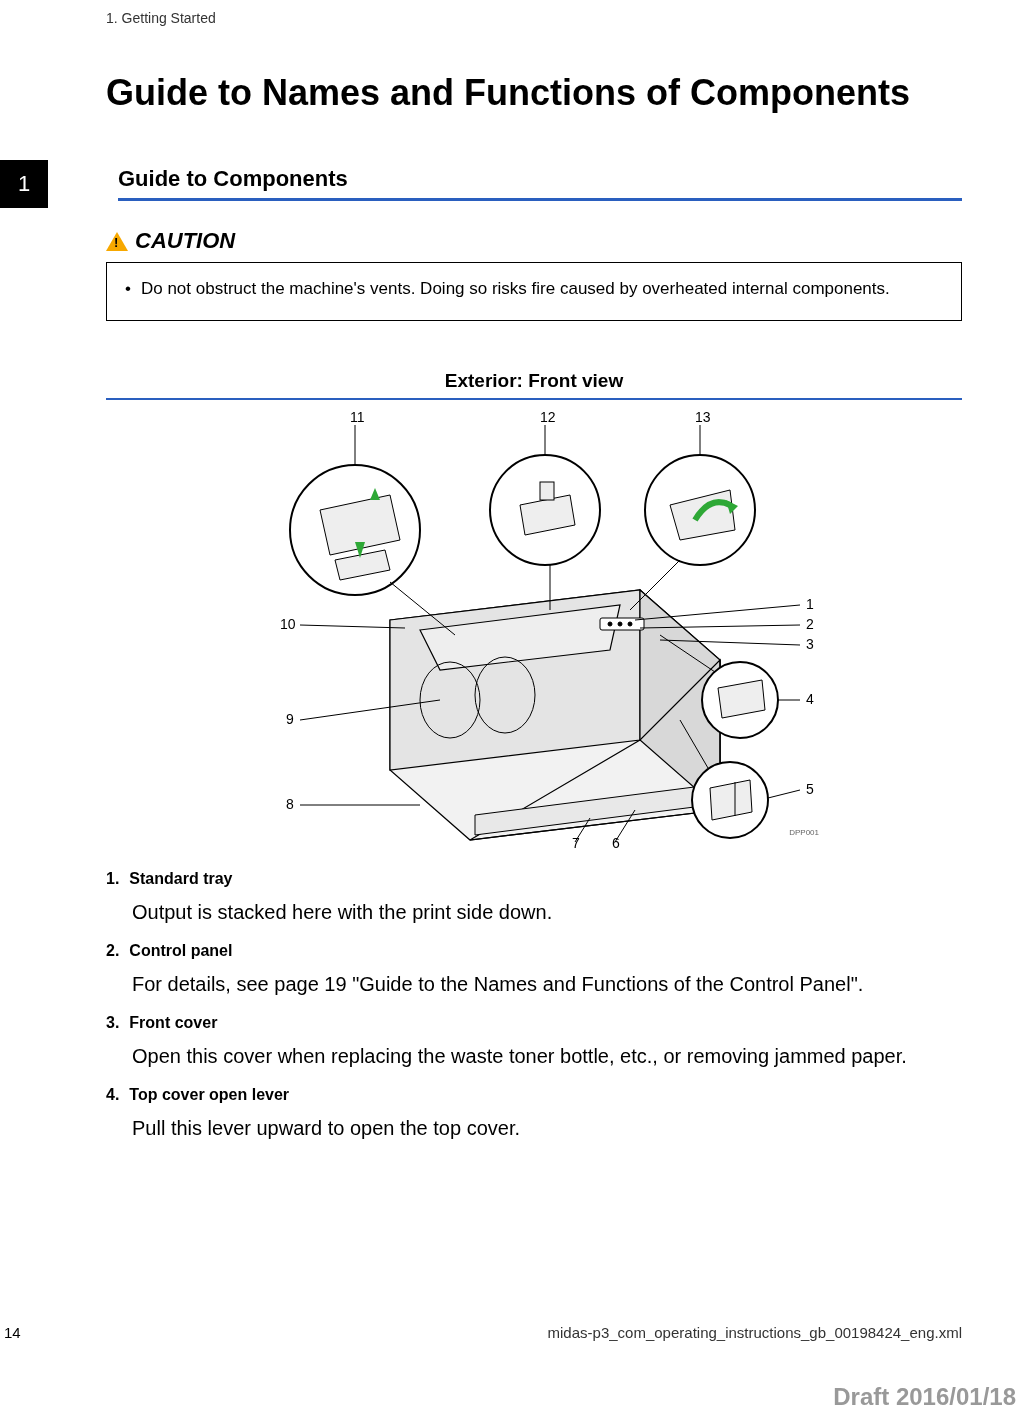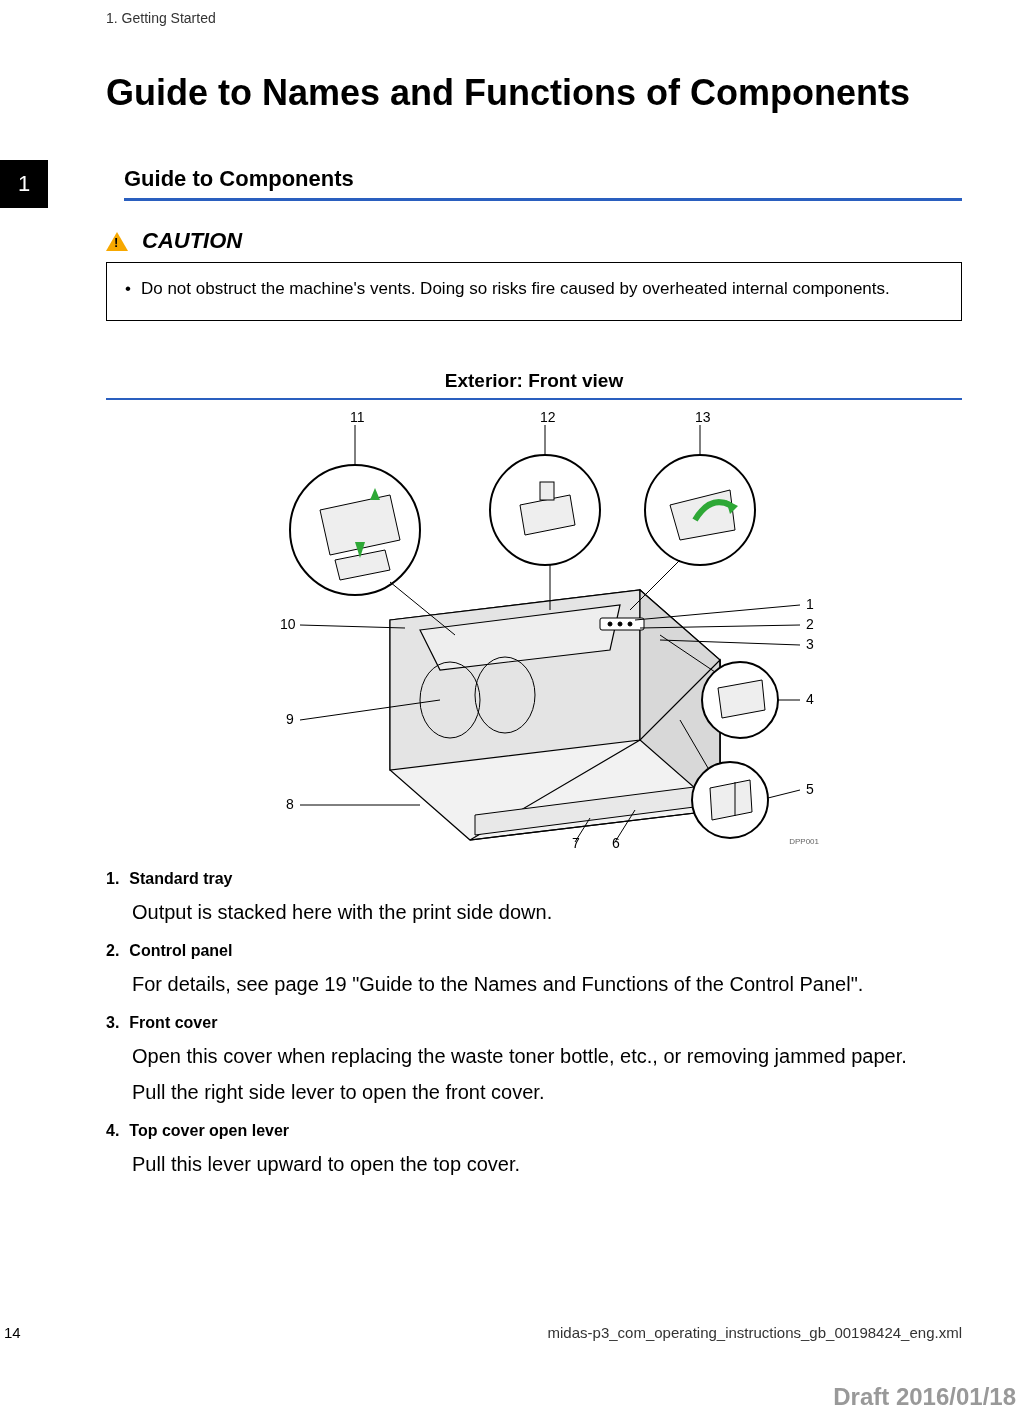--- a/index.html
+++ b/index.html
@@ -41,21 +41,21 @@
       background: #000;
       color: #fff;
       font-size: 22px;
       display: flex;
       align-items: center;
       justify-content: center;
     }
     .sub-title-bar {
       position: absolute;
       top: 166px;
-      left: 124px;
+      left: 118px;
       right: 70px;
     }
     .sub-title {
       font-size: 22px;
       font-weight: bold;
       margin-bottom: 6px;
     }
     .blue-rule {
       height: 3px;
       background: #2a5fbf;
@@ -63,21 +63,21 @@
     }
     .caution-block {
       position: absolute;
       top: 228px;
       left: 106px;
       right: 70px;
     }
     .caution-header {
       display: flex;
       align-items: center;
-      gap: 14px;
+      gap: 7px;
     }
     .warning-triangle {
       width: 0;
       height: 0;
       border-left: 11px solid transparent;
       border-right: 11px solid transparent;
       border-bottom: 19px solid #f7a800;
       position: relative;
       display: inline-block;
     }
@@ -136,21 +136,21 @@
     .diagram-svg {
       width: 100%;
       height: 100%;
     }
     .callout-label {
       font-size: 14px;
       fill: #000;
     }
     .diagram-id {
       position: absolute;
-      bottom: 4px;
+      bottom: 13px;
       right: 6px;
       font-size: 8px;
       color: #666;
     }
     .numbered-list {
       position: absolute;
       top: 870px;
       left: 106px;
       right: 70px;
     }
@@ -356,21 +356,20 @@
           <p>For details, see page 19 "Guide to the Names and Functions of the Control Panel".</p>
         </div>
     </div>
     <div class="num-item">
       <div class="num-heading">
         <span>3.</span>
         <span>Front cover</span>
       </div>
       <div class="num-desc">
         <p>Open this cover when replacing the waste toner bottle, etc., or removing jammed paper.</p>
-        <p>Pull the right side lever to open the front cover.</p>
       </div>
     </div>
     <div class="num-item">
       <div class="num-heading">
         <span>4.</span>
         <span>Top cover open lever</span>
       </div>
       <div class="num-desc">
           <p>Pull this lever upward to open the top cover.</p>
         </div>

